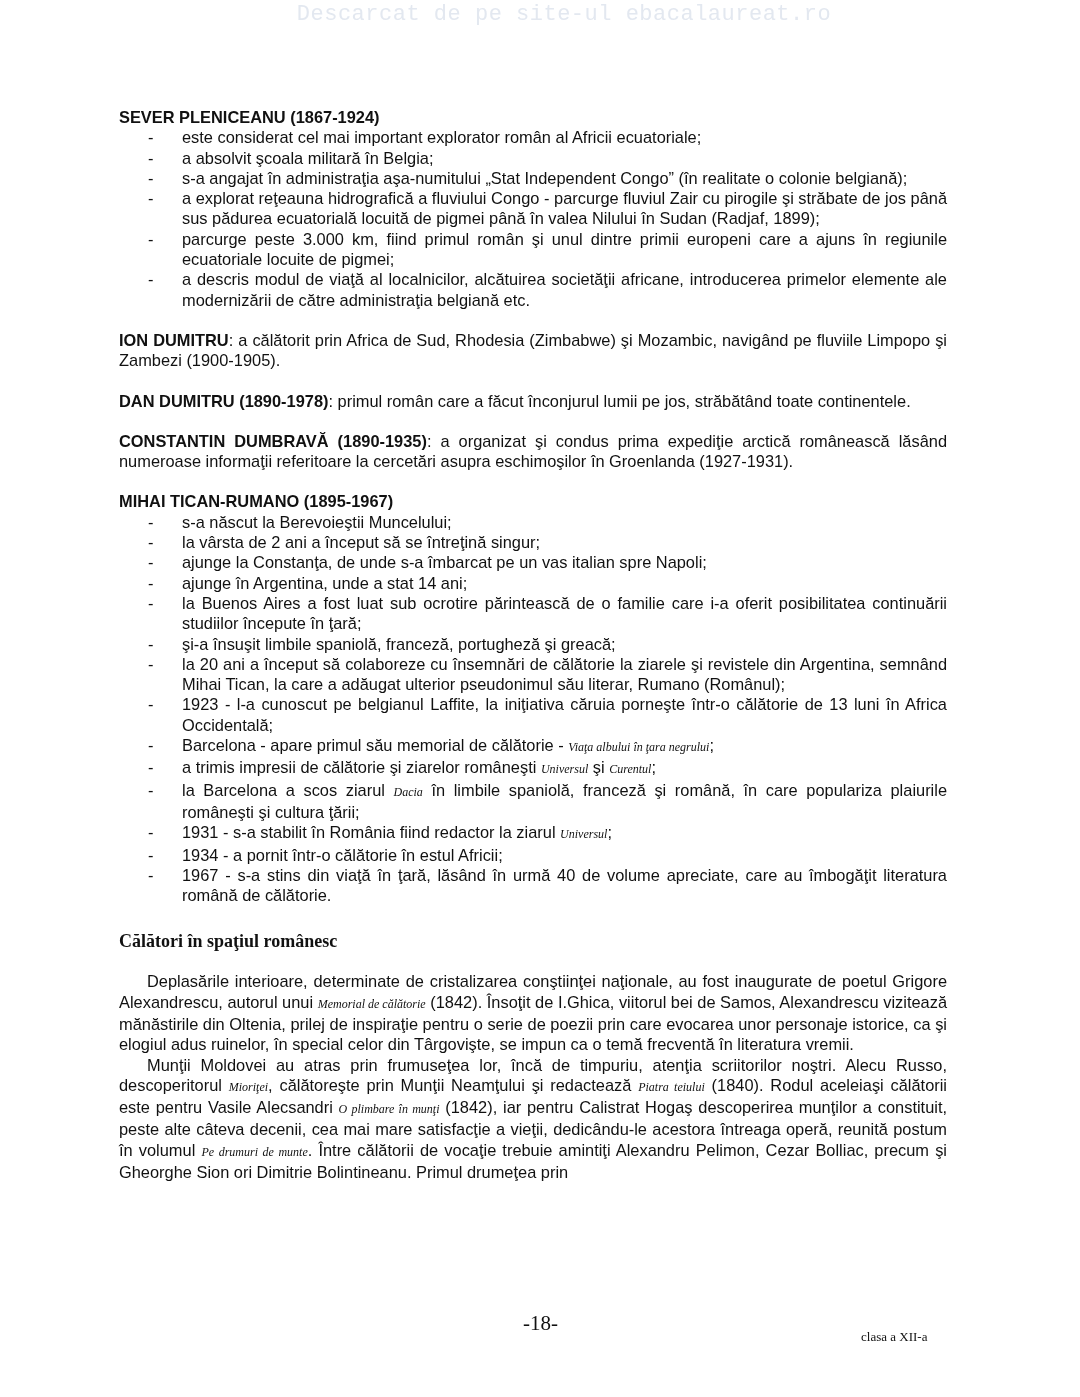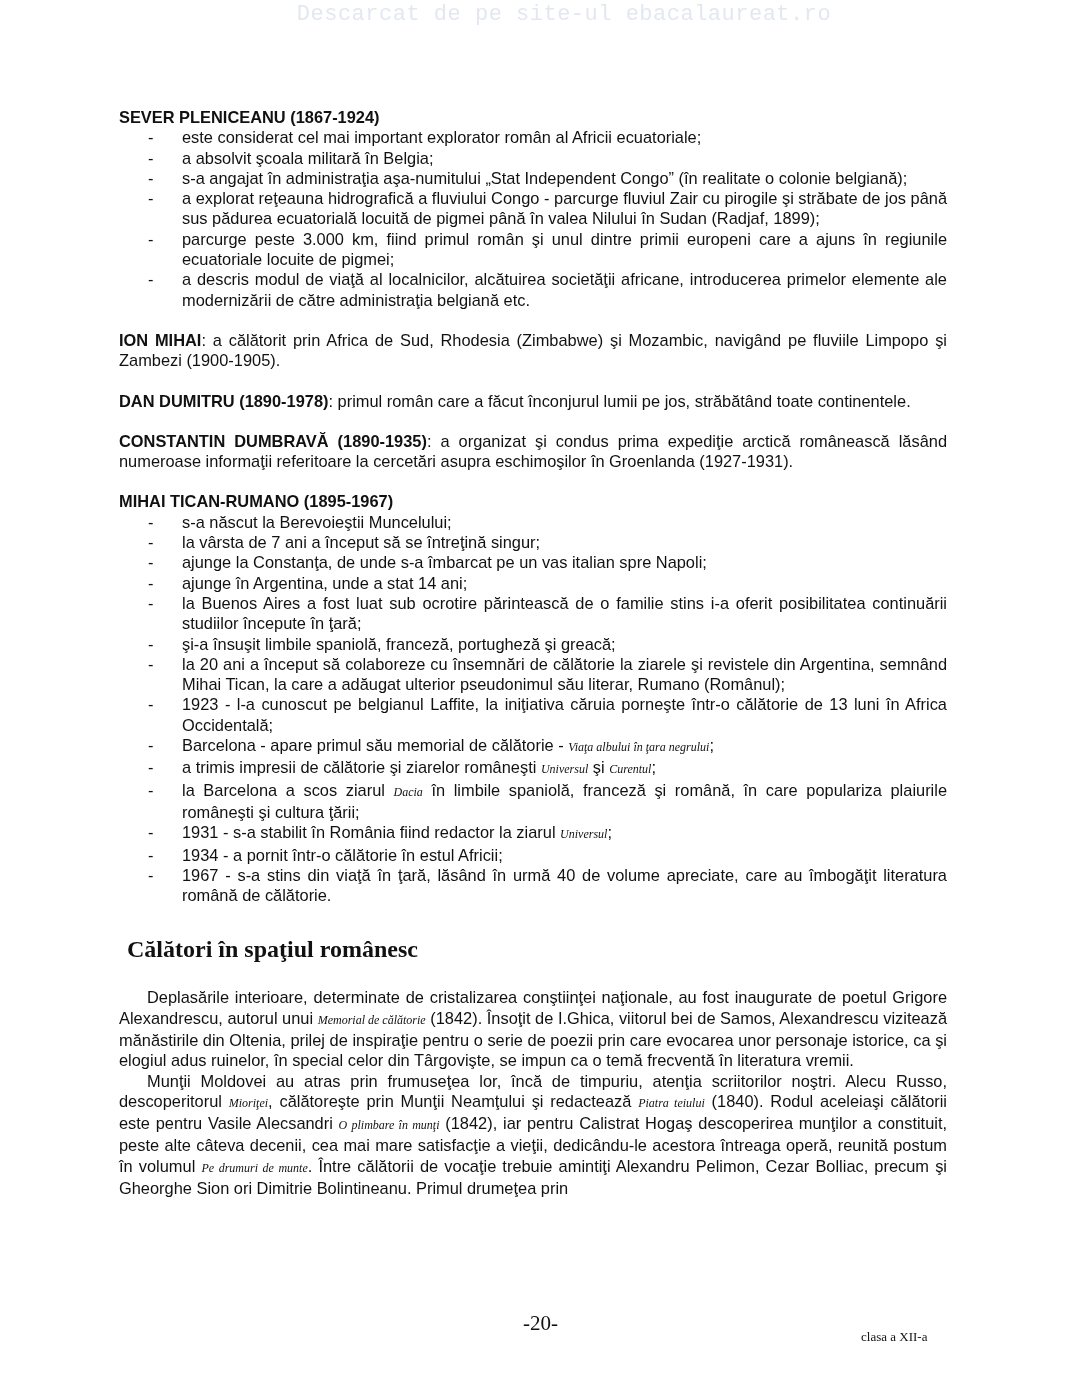--- a/index.html
+++ b/index.html
@@ -10,22 +10,22 @@
                letter-spacing: 0.5px; margin-left: 24px; }
   .content { position: absolute; left: 119px; top: 107px; width: 828px; font-size: 16.4px; line-height: 20.3px; }
   .heading { font-weight: bold; margin: 0; }
   ul.dash { list-style: none; margin: 0; padding: 0; }
   ul.dash li { position: relative; padding-left: 63px; }
   ul.dash li::before { content: "-"; position: absolute; left: 29px; top: 0; }
   ul.dash li .t { display: block; text-align: justify; }
   .para { margin: 0; text-align: justify; }
   .gap { height: 20px; }
   .serif-i { font-family: "Liberation Serif", serif; font-style: italic; font-size: 12px; }
-  .section-title { font-family: "Liberation Serif", serif; font-weight: bold; font-size: 24px;
-                   margin: 8px; line-height: 24px; }
+  .section-title { font-family: "Liberation Serif", serif; font-weight: bold; font-size: 18px;
+                   margin: 0; line-height: 24px; }
   .body-para { margin: 0; text-indent: 28px; text-align: justify; }
   .page-num { position: absolute; top: 1311px; left: 523px; font-family: "Liberation Serif", serif;
               font-size: 21px; }
   .class-label { position: absolute; top: 1329px; left: 861px; font-family: "Liberation Serif", serif;
                  font-size: 13px; }
 </style>
 </head>
 <body>
 
 <div class="watermark">Descarcat de pe site-ul ebacalaureat.ro</div>
@@ -49,48 +49,48 @@
     <li>
         <span class="t">parcurge peste 3.000 km, fiind primul român şi unul dintre primii europeni care a ajuns în regiunile ecuatoriale locuite de pigmei;</span>
       </li>
     <li>
         <span class="t">a descris modul de viaţă al localnicilor, alcătuirea societăţii africane, introducerea primelor elemente ale modernizării de către administraţia belgiană etc.</span>
       </li>
   </ul>
 
   <div class="gap"></div>
 
-  <p class="para"><b>ION MIHAI</b><span>: a călătorit prin Africa de Sud, Rhodesia (Zimbabwe) şi Mozambic, navigând pe fluviile Limpopo şi Zambezi (1900-1905).</span></p>
+  <p class="para"><b>ION DUMITRU</b><span>: a călătorit prin Africa de Sud, Rhodesia (Zimbabwe) şi Mozambic, navigând pe fluviile Limpopo şi Zambezi (1900-1905).</span></p>
 
   <div class="gap"></div>
 
   <p class="para"><b>DAN DUMITRU (1890-1978)</b><span>: primul român care a făcut înconjurul lumii pe jos, străbătând toate continentele.</span></p>
 
   <div class="gap"></div>
 
   <p class="para"><b>CONSTANTIN DUMBRAVĂ (1890-1935)</b><span>: a organizat şi condus prima expediţie arctică românească lăsând numeroase informaţii referitoare la cercetări asupra eschimoşilor în Groenlanda (1927-1931).</span></p>
 
   <div class="gap"></div>
 
   <p class="heading">MIHAI TICAN-RUMANO (1895-1967)</p>
   <ul class="dash">
     <li>
         <span class="t">s-a născut la Berevoieştii Muncelului;</span>
       </li>
     <li>
-        <span class="t">la vârsta de 7 ani a început să se întreţină singur;</span>
+        <span class="t">la vârsta de 2 ani a început să se întreţină singur;</span>
       </li>
     <li>
         <span class="t">ajunge la Constanţa, de unde s-a îmbarcat pe un vas italian spre Napoli;</span>
       </li>
     <li>
         <span class="t">ajunge în Argentina, unde a stat 14 ani;</span>
       </li>
     <li>
-        <span class="t">la Buenos Aires a fost luat sub ocrotire părintească de o familie stins i-a oferit posibilitatea continuării studiilor începute în ţară;</span>
+        <span class="t">la Buenos Aires a fost luat sub ocrotire părintească de o familie care i-a oferit posibilitatea continuării studiilor începute în ţară;</span>
       </li>
     <li>
         <span class="t">şi-a însuşit limbile spaniolă, franceză, portugheză şi greacă;</span>
       </li>
     <li>
         <span class="t">la 20 ani a început să colaboreze cu însemnări de călătorie la ziarele şi revistele din Argentina, semnând Mihai Tican, la care a adăugat ulterior pseudonimul său literar, Rumano (Românul);</span>
       </li>
     <li>
         <span class="t">1923 - l-a cunoscut pe belgianul Laffite, la iniţiativa căruia porneşte într-o călătorie de 13 luni în Africa Occidentală;</span>
       </li>
@@ -118,14 +118,14 @@
 
   <p class="section-title">Călători în spaţiul românesc</p>
 
   <div style="height:18px"></div>
 
   <p class="body-para"><span>Deplasările interioare, determinate de cristalizarea conştiinţei naţionale, au fost inaugurate de poetul Grigore Alexandrescu, autorul unui </span><span class="serif-i">Memorial de călătorie</span><span> (1842). Însoţit de I.Ghica, viitorul bei de Samos, Alexandrescu vizitează mănăstirile din Oltenia, prilej de inspiraţie pentru o serie de poezii prin care evocarea unor personaje istorice, ca şi elogiul adus ruinelor, în special celor din Târgovişte, se impun ca o temă frecventă în literatura vremii.</span></p>
 
   <p class="body-para"><span>Munţii Moldovei au atras prin frumuseţea lor, încă de timpuriu, atenţia scriitorilor noştri. Alecu Russo, descoperitorul </span><span class="serif-i">Mioriţei</span><span>, călătoreşte prin Munţii Neamţului şi redactează </span><span class="serif-i">Piatra teiului</span><span> (1840). Rodul aceleiaşi călătorii este pentru Vasile Alecsandri </span><span class="serif-i">O plimbare în munţi</span><span> (1842), iar pentru Calistrat Hogaş descoperirea munţilor a constituit, peste alte câteva decenii, cea mai mare satisfacţie a vieţii, dedicându-le acestora întreaga operă, reunită postum în volumul </span><span class="serif-i">Pe drumuri de munte</span><span>. Între călătorii de vocaţie trebuie amintiţi Alexandru Pelimon, Cezar Bolliac, precum şi Gheorghe Sion ori Dimitrie Bolintineanu. Primul drumeţea prin</span></p>
 </div>
 
-<div class="page-num">-20-</div>
+<div class="page-num">-18-</div>
 <div class="class-label">clasa a XII-a</div>
 
 </body></html>

